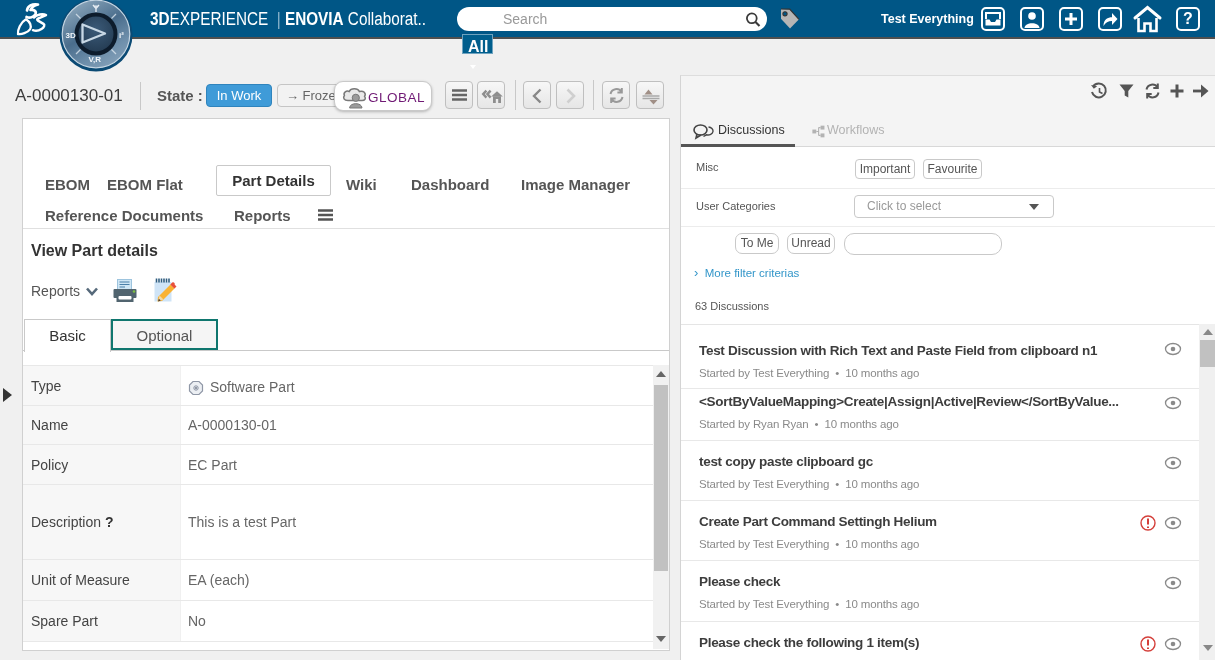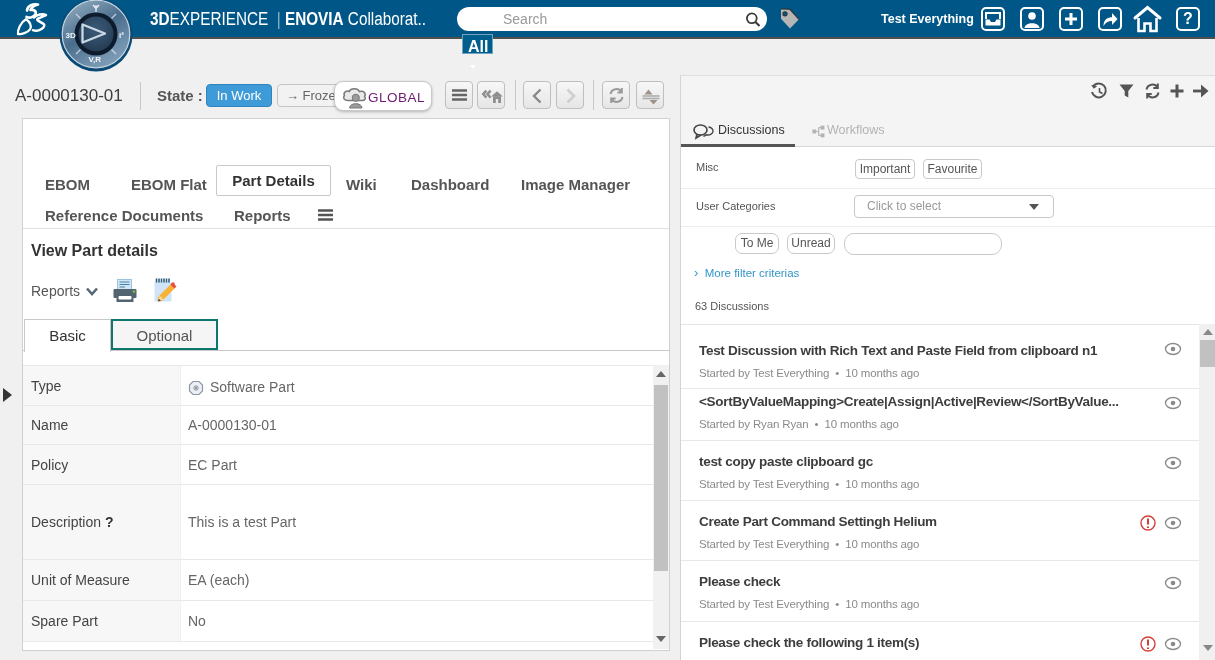--- a/index.html
+++ b/index.html
@@ -239,21 +239,21 @@
 <div class="toolbtn" style="left:636px;">
   <svg style="left:5px;top:6px;" width="18" height="16" viewBox="0 0 18 16">
     <path d="M2.5 6.5 L6.5 1.5 L10.5 6.5 Z" fill="#a08f86"></path>
     <path d="M0.5 8 H17.5 M0.5 10.5 H17.5" stroke="#a9a9a9" stroke-width="1.3"></path>
     <path d="M7.5 12 L11.5 16.5 L15.5 12 Z" fill="#a08f86"></path>
   </svg>
 </div>
 
 <div id="lpanel">
   <span class="ltab" style="left:22px;top:57px;">EBOM</span>
-  <span class="ltab" style="left:108px;top:57px;">EBOM Flat</span>
+  <span class="ltab" style="left:84px;top:57px;">EBOM Flat</span>
   <div id="tb-active">Part Details</div>
   <span class="ltab" style="left:323px;top:57px;">Wiki</span>
   <span class="ltab" style="left:388px;top:57px;">Dashboard</span>
   <span class="ltab" style="left:498px;top:57px;">Image Manager</span>
   <span class="ltab" style="left:22px;top:88px;">Reference Documents</span>
   <span class="ltab" style="left:211px;top:88px;">Reports</span>
   <svg style="left:295px;top:90px;" width="15" height="12" viewBox="0 0 15 12">
     <path d="M0 1.5 H15 M0 6 H15 M0 10.5 H15" stroke="#555" stroke-width="2.4"></path>
   </svg>
   <div id="tabsline"></div>

